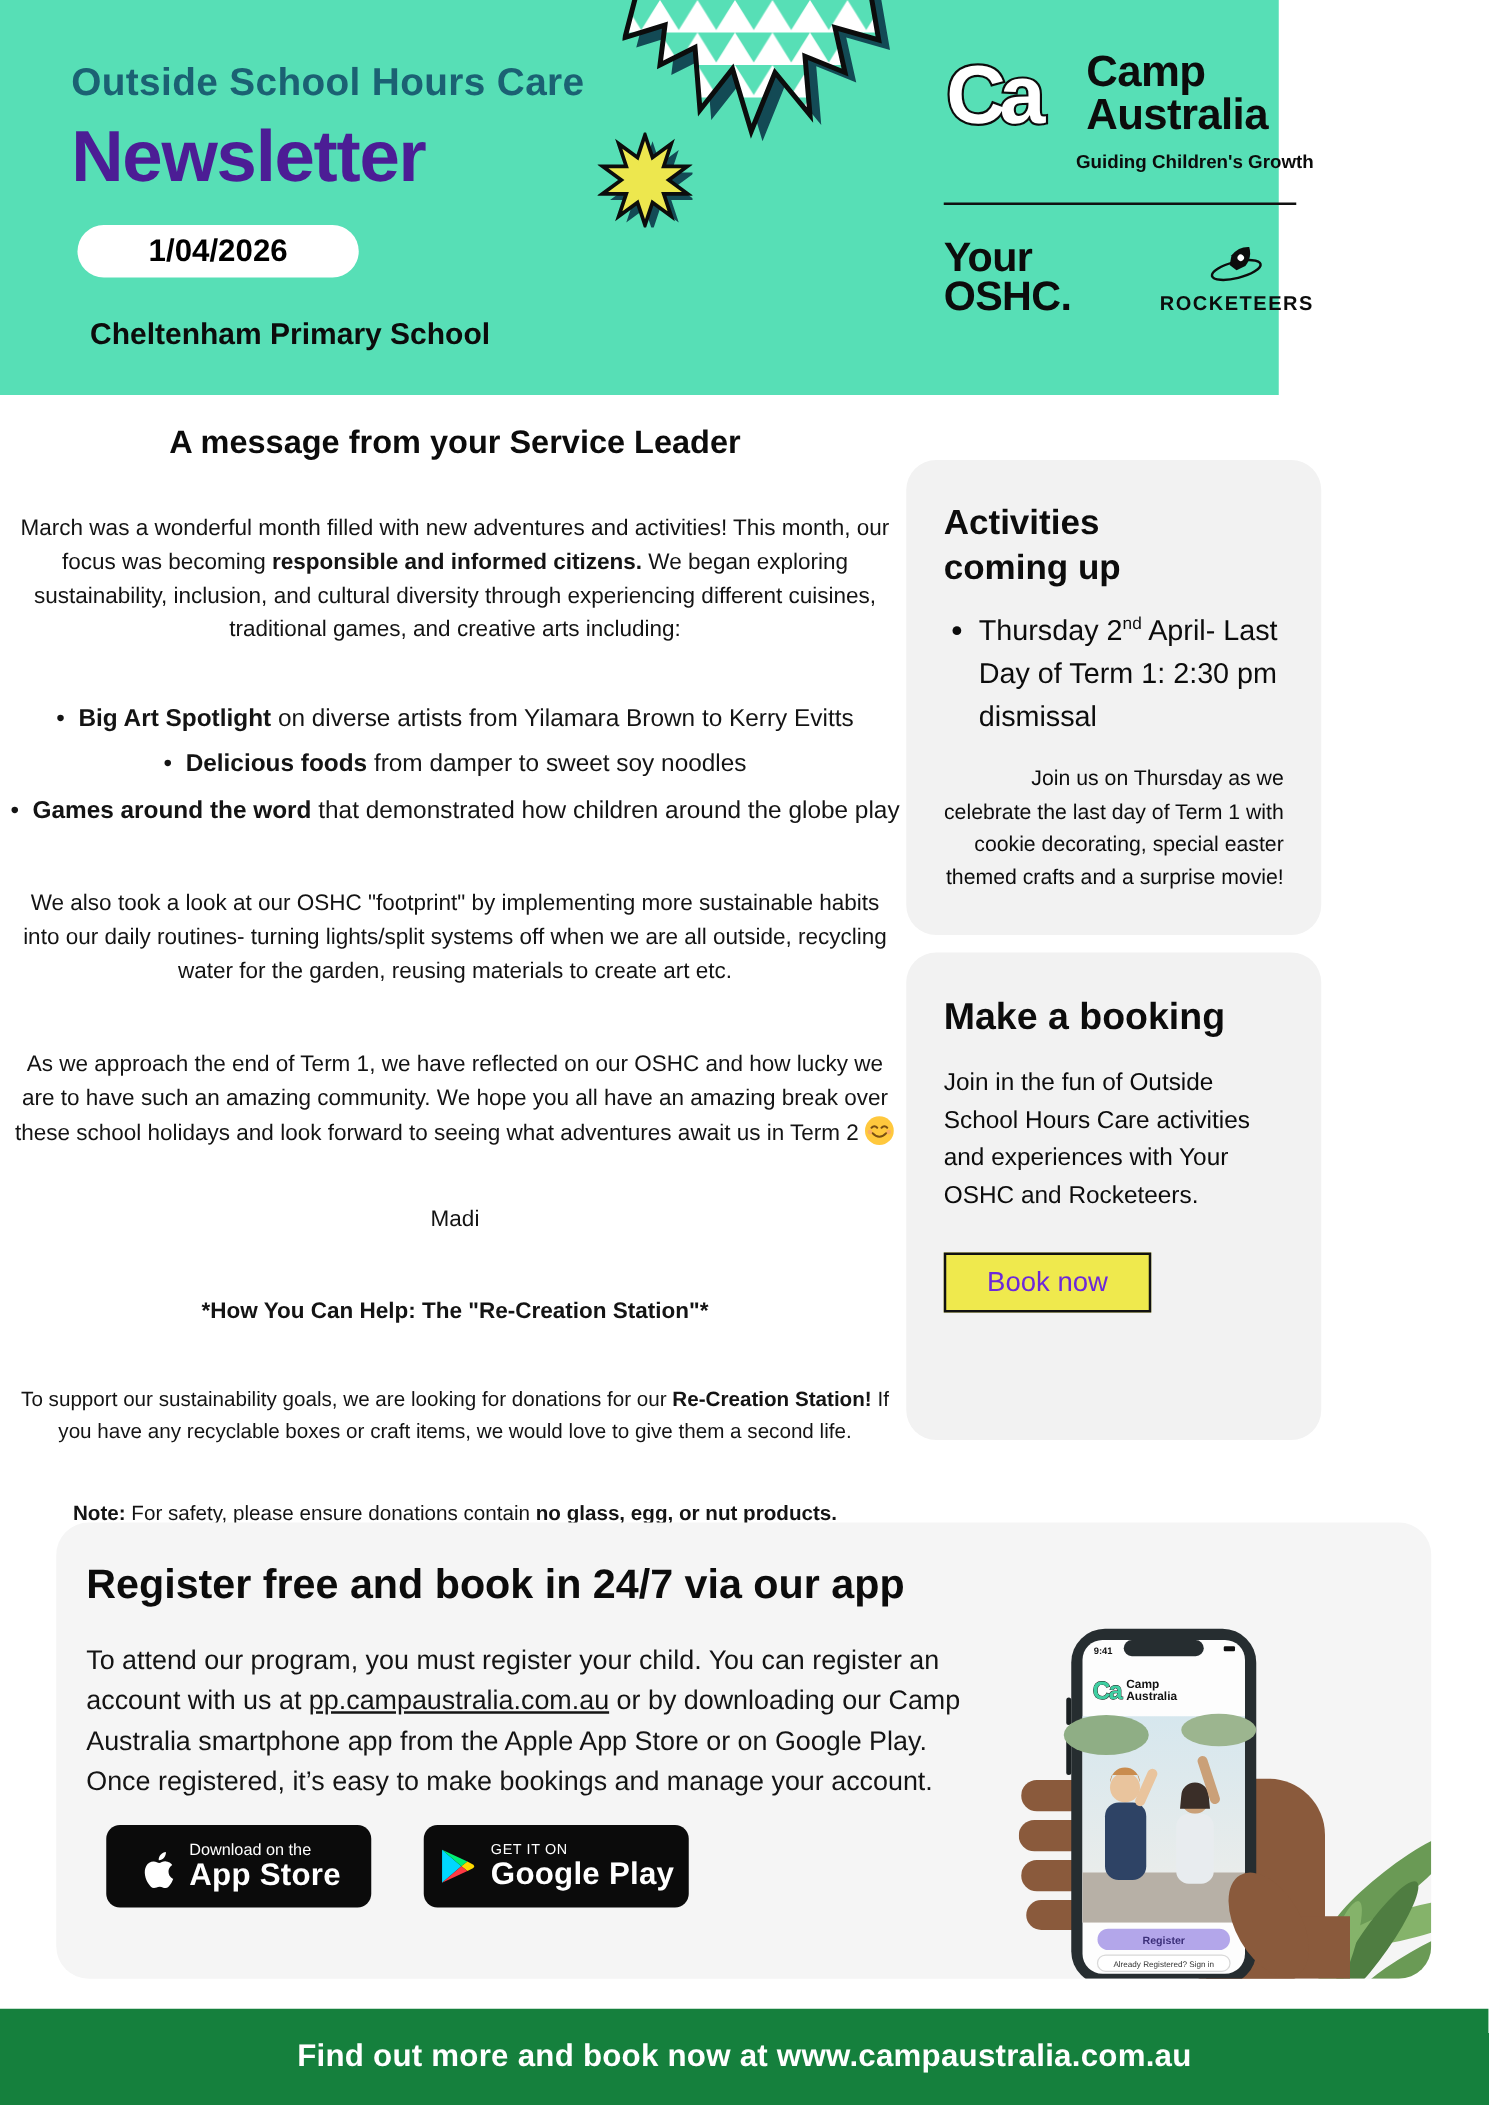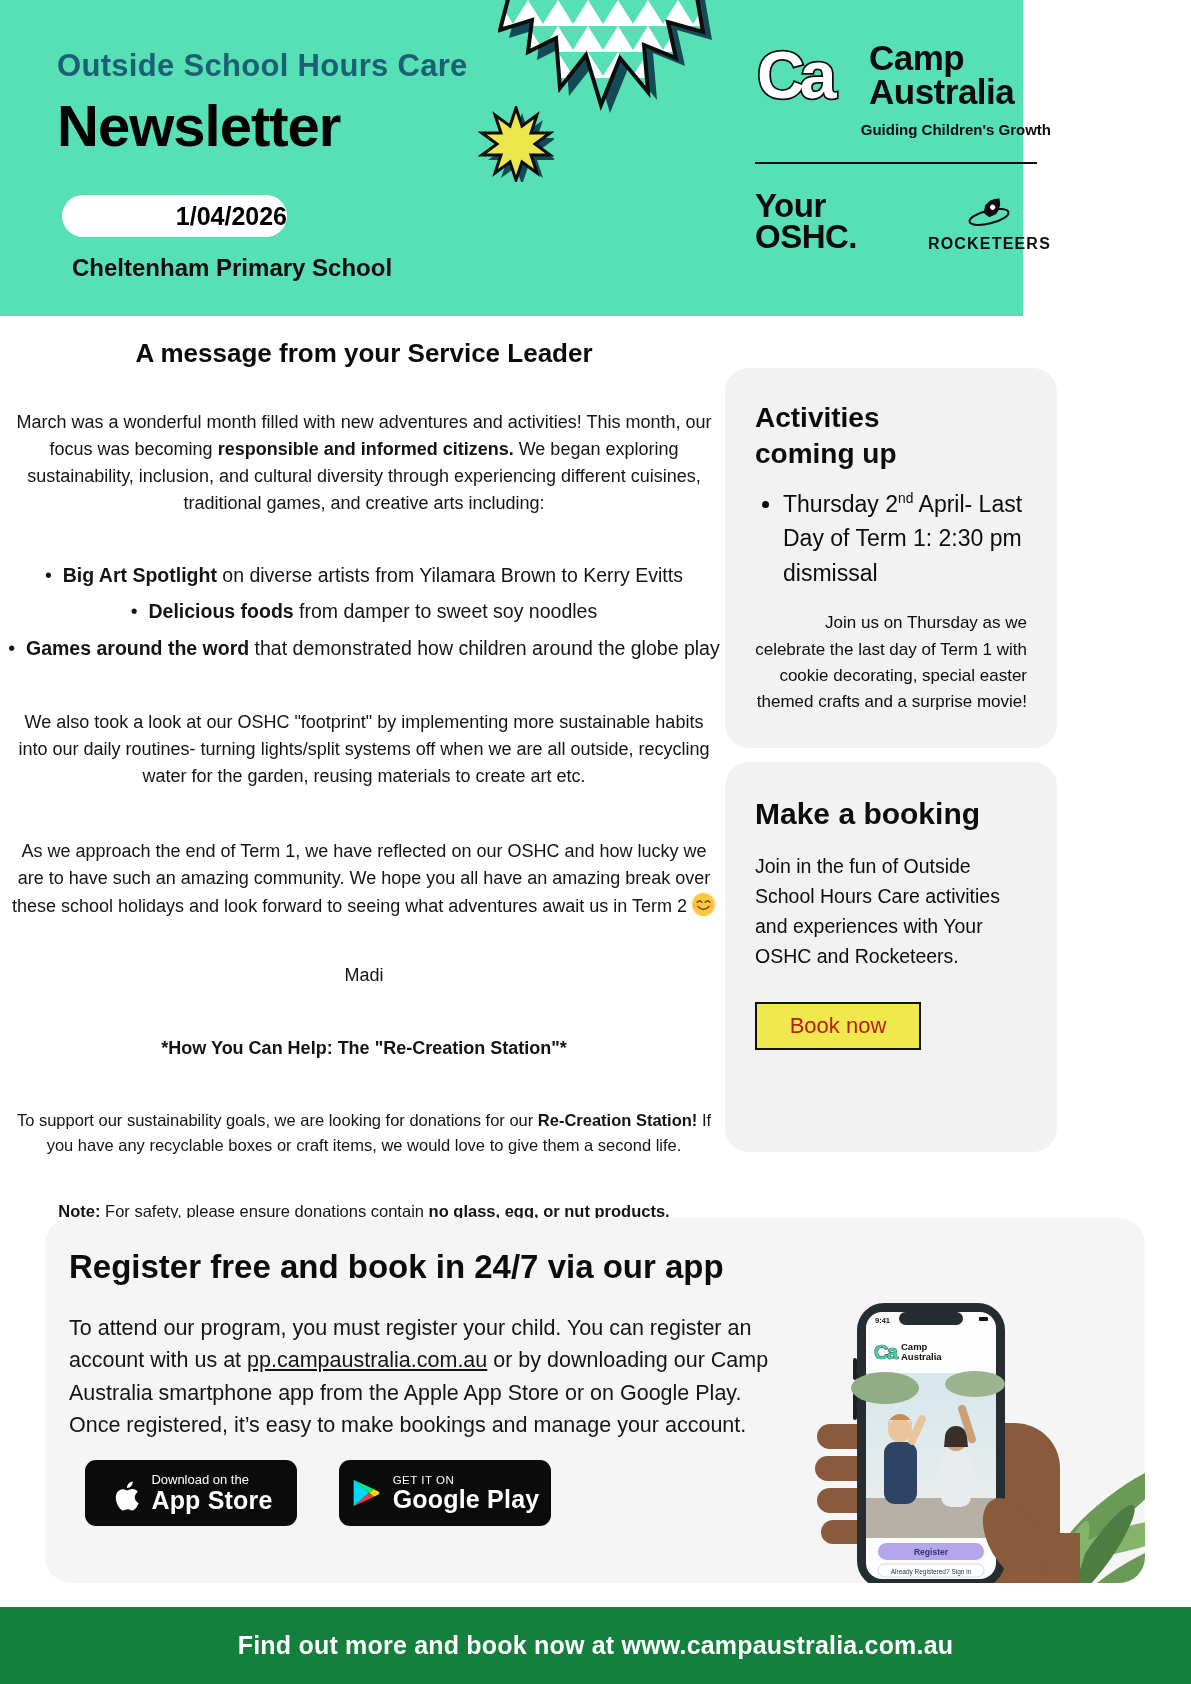--- a/index.html
+++ b/index.html
@@ -3,23 +3,23 @@
 <meta charset="utf-8">
 <style>
   * { margin:0; padding:0; box-sizing:border-box; }
   html,body { background:#ffffff; }
   body { width:1191px; font-family:"Liberation Sans", sans-serif; color:#111; }
   .page { position:relative; width:1191px; height:1684px; background:#fff; overflow:hidden; }
 
   
   .header { position:absolute; left:0; top:0; width:1023px; height:316px; background:#57dfb6; }
   .kicker { position:absolute; left:57px; top:48px; font-size:31px; font-weight:bold; color:#1b6173; letter-spacing:.3px; }
-  .nl-title { position:absolute; left:57px; top:92px; font-size:58px; font-weight:bold; color:#000000; letter-spacing:-1px; }
-  .date-pill { position:absolute; left:62px; top:195px; width:225px; height:42px; background:#fff; border-radius:21px;
-               display:flex; align-items:center; justify-content:flex-end; font-size:25px; font-weight:bold; color:#000; }
+  .nl-title { position:absolute; left:57px; top:92px; font-size:58px; font-weight:bold; color:#4c1d95; letter-spacing:-1px; }
+  .date-pill { position:absolute; left:62px; top:180px; width:225px; height:42px; background:#fff; border-radius:21px;
+               display:flex; align-items:center; justify-content:center; font-size:25px; font-weight:bold; color:#000; }
   .school { position:absolute; left:72px; top:254px; font-size:24px; font-weight:bold; color:#0c0c0c; }
   .burst-svg { position:absolute; left:498px; top:0; }
   .star-svg { position:absolute; left:478px; top:106px; }
 
   .brand { position:absolute; left:755px; top:38px; width:296px; }
   .brand-top { display:flex; align-items:center; gap:10px; }
   .brand-name { font-size:35px; font-weight:bold; line-height:.98; color:#0c0c0c; letter-spacing:-.5px; }
   .tagline { margin-top:9px; text-align:right; font-size:15px; font-weight:bold; color:#0c0c0c; }
   .brand-divider { margin-top:24px; width:282px; border-top:2px solid #111; }
   .brand-bottom { margin-top:26px; display:flex; justify-content:space-between; align-items:flex-end; }
@@ -50,21 +50,21 @@
   .activities { min-height:360px; }
   .activities h3 { width:170px; }
   .act-list { margin:0 0 20px 28px; }
   .act-list li { font-size:23px; line-height:1.5; }
   .act-list sup { font-size:60%; }
   .act-body { font-size:17px; line-height:1.55; text-align:right; }
   .booking { margin-top:14px; min-height:390px; }
   .booking h3 { font-size:30px; margin-bottom:18px; }
   .booking-body { font-size:19.5px; line-height:1.55; margin-bottom:30px; }
   .book-now { display:block; background:#efe94d; border:2px solid #111; width:166px; height:48px;
-              font-family:"Liberation Sans",sans-serif; font-size:22px; color:#b91c1c; cursor:pointer; }
+              font-family:"Liberation Sans",sans-serif; font-size:22px; color:#6d28d9; cursor:pointer; }
 
   
   .register { position:absolute; left:45px; top:1218px; width:1100px; height:365px; background:#f5f5f5;
               border-radius:26px; overflow:hidden; }
   .register-text { position:absolute; left:24px; top:30px; width:716px; }
   .register-text h2 { font-size:33px; font-weight:bold; color:#0c0c0c; margin-bottom:26px; }
   .register-text p { font-size:21.5px; line-height:1.5; color:#141414; }
   .inline-link { color:#141414; text-decoration:underline; }
   .store-buttons { position:absolute; left:40px; top:242px; display:flex; gap:42px; }
   .store-btn { display:flex; align-items:center; justify-content:center; gap:12px; width:212px; height:66px;

